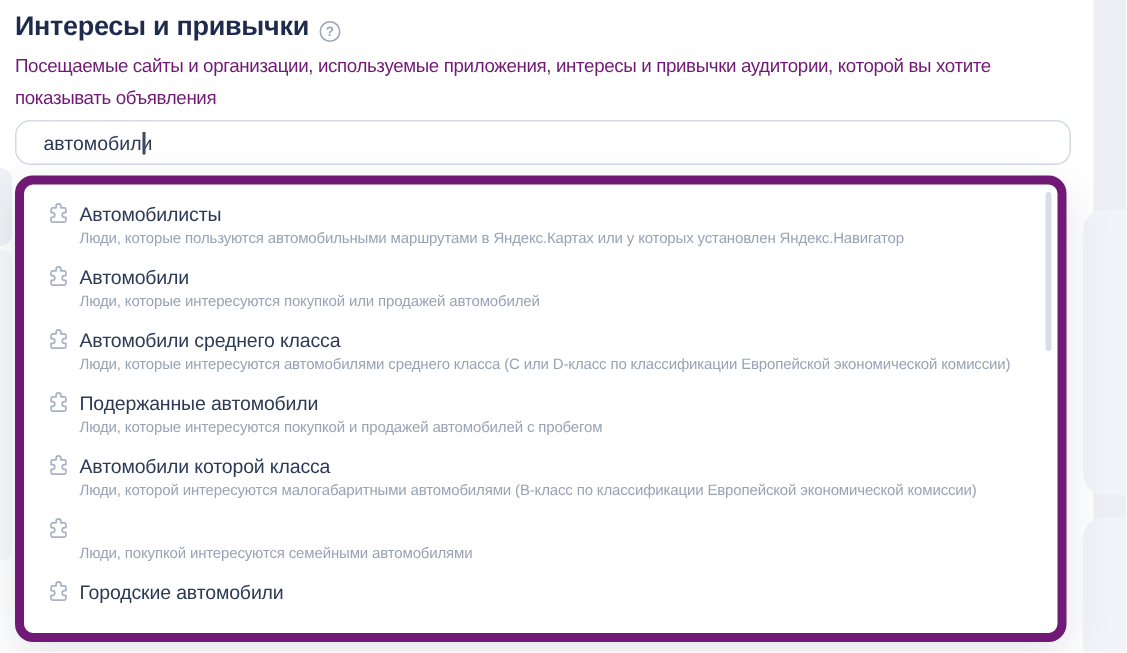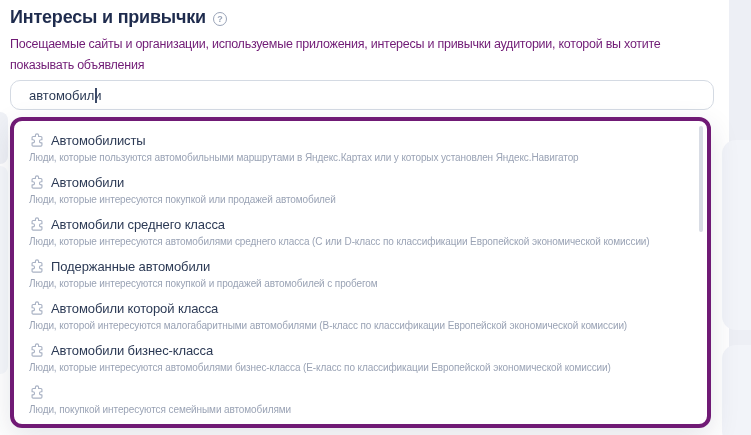--- a/index.html
+++ b/index.html
@@ -30,21 +30,21 @@
   .bg-left-card-1 {
     position: absolute; left: -16px; top: 112px; width: 24px; height: 52px;
     background: #eff1f6; border-radius: 8px;
   }
   .bg-left-card-2 {
     position: absolute; left: -16px; top: 166px; width: 24px; height: 208px;
     background: #f6f8fb; border-radius: 8px;
   }
 
   
-  .header { position: absolute; left: 10px; top: 7px; display: flex; align-items: center; gap: 7px; }
+  .header { position: absolute; left: 10px; top: 7px; display: flex; align-items: flex-end; gap: 7px; }
   .page-title {
     font-size: 18px; font-weight: 700; color: #1e2b4d; letter-spacing: -0.2px;
   }
   .help-icon {
     width: 14px; height: 14px; border: 1.3px solid #9aa4b8; border-radius: 50%;
     color: #9aa4b8; font-size: 9px; font-weight: 700;
     display: inline-flex; align-items: center; justify-content: center;
     margin-top: 2px; cursor: default;
   }
   .subtitle {
@@ -64,32 +64,32 @@
   }
   .caret {
     position: absolute; left: 84px; top: 7px; width: 1.5px; height: 15px;
     background: #3c4a68;
   }
 
   
   .dropdown {
     position: absolute; left: 10px; top: 117px; width: 701px; height: 311px;
     background: #ffffff; border-radius: 12px;
-    border: 4px solid #701a75;
+    border: 6px solid #701a75;
     box-shadow: 0 10px 30px rgba(30, 43, 77, 0.12);
     overflow: hidden;
     padding-top: 10px;
   }
   .item { height: 42px; padding: 0 24px 0 15px; cursor: pointer; }
   .item-head { display: flex; align-items: center; gap: 6px; height: 18px; }
   .puzzle-icon { width: 16px; height: 16px; flex: 0 0 16px; display: inline-flex; }
   .puzzle-icon svg { display: block; }
   .item-title { font-size: 13px; color: #2c3a55; white-space: nowrap; letter-spacing: -0.1px; }
   .item-desc {
-    margin-top: 3px;
+    margin-left: 22px; margin-top: 3px;
     font-size: 10px; color: #9aa3b5; letter-spacing: -0.1px; white-space: nowrap;
   }
   .scrollbar-thumb {
     position: absolute; right: 4px; top: 5px; width: 4px; height: 106px;
     background: #d9dde5; border-radius: 2px; cursor: grab;
   }
 </style>
 </head>
 <body>
 
@@ -167,31 +167,20 @@
       <span class="puzzle-icon">
         <svg viewBox="0 0 24 24" width="16" height="16" fill="none" stroke="#a9b2c4" stroke-width="1.7" stroke-linejoin="round">
           <path d="M9.6 5.2 a2.4 2.4 0 0 1 4.8 0 v1.6 h3.4 a1.6 1.6 0 0 1 1.6 1.6 v3.2 h-1.3 a2.4 2.4 0 0 0 0 4.8 h1.3 v3.2 a1.6 1.6 0 0 1 -1.6 1.6 h-11.6 a1.6 1.6 0 0 1 -1.6 -1.6 v-3.2 h1.3 a2.4 2.4 0 0 0 0 -4.8 h-1.3 v-3.2 a1.6 1.6 0 0 1 1.6 -1.6 h3.4 z"></path>
         </svg>
       </span>
       <span class="item-title">Автомобили которой класса</span>
     </div>
     <div class="item-desc">Люди, которой интересуются малогабаритными автомобилями (B-класс по классификации Европейской экономической комиссии)</div>
   </div>
 
-  <div class="item">
-    <div class="item-head">
-      <span class="puzzle-icon">
-        <svg viewBox="0 0 24 24" width="16" height="16" fill="none" stroke="#a9b2c4" stroke-width="1.7" stroke-linejoin="round">
-          <path d="M9.6 5.2 a2.4 2.4 0 0 1 4.8 0 v1.6 h3.4 a1.6 1.6 0 0 1 1.6 1.6 v3.2 h-1.3 a2.4 2.4 0 0 0 0 4.8 h1.3 v3.2 a1.6 1.6 0 0 1 -1.6 1.6 h-11.6 a1.6 1.6 0 0 1 -1.6 -1.6 v-3.2 h1.3 a2.4 2.4 0 0 0 0 -4.8 h-1.3 v-3.2 a1.6 1.6 0 0 1 1.6 -1.6 h3.4 z"></path>
-        </svg>
-      </span>
-      <span class="item-title">Автомобили бизнес-класса</span>
-    </div>
-    <div class="item-desc">Люди, которые интересуются автомобилями бизнес-класса (E-класс по классификации Европейской экономической комиссии)</div>
-  </div>
 
   <div class="item">
     <div class="item-head">
       <span class="puzzle-icon">
         <svg viewBox="0 0 24 24" width="16" height="16" fill="none" stroke="#a9b2c4" stroke-width="1.7" stroke-linejoin="round">
           <path d="M9.6 5.2 a2.4 2.4 0 0 1 4.8 0 v1.6 h3.4 a1.6 1.6 0 0 1 1.6 1.6 v3.2 h-1.3 a2.4 2.4 0 0 0 0 4.8 h1.3 v3.2 a1.6 1.6 0 0 1 -1.6 1.6 h-11.6 a1.6 1.6 0 0 1 -1.6 -1.6 v-3.2 h1.3 a2.4 2.4 0 0 0 0 -4.8 h-1.3 v-3.2 a1.6 1.6 0 0 1 1.6 -1.6 h3.4 z"></path>
         </svg>
       </span>
     </div>
     <div class="item-desc">Люди, покупкой интересуются семейными автомобилями</div>

